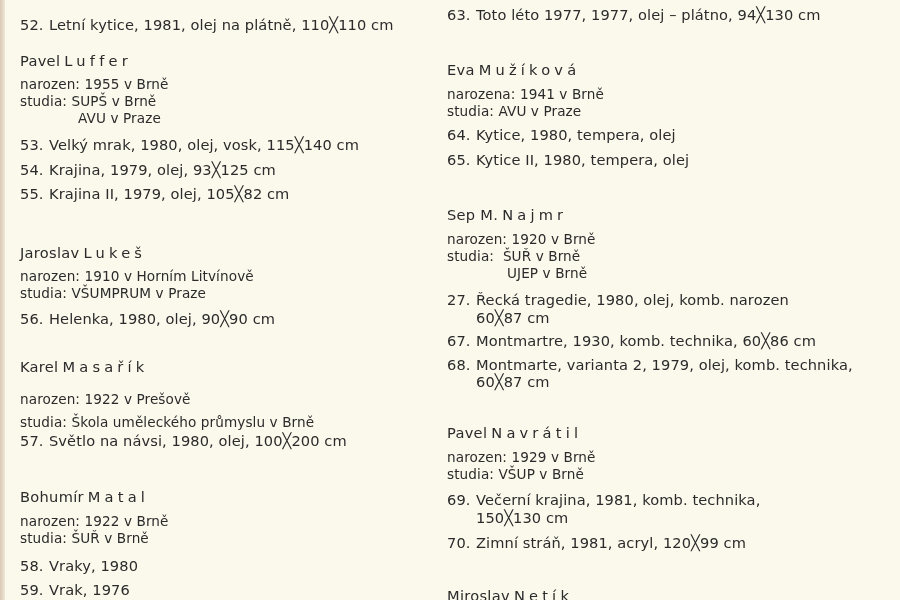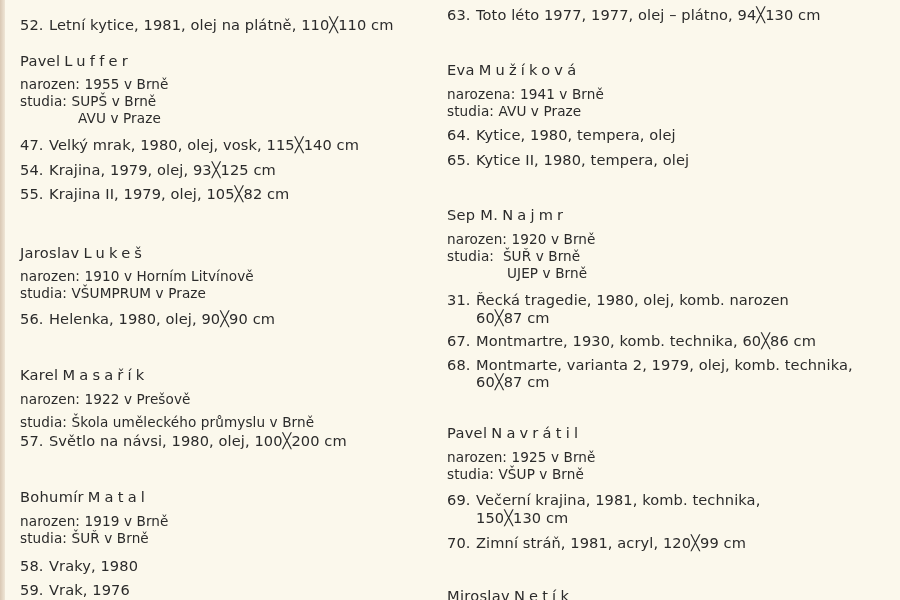--- a/index.html
+++ b/index.html
@@ -31,61 +31,61 @@
 
 <div class="page-edge"></div>
 
 <div class="col col-left">
   <div class="ln item" style="top:16px"><span class="num">52.</span><span>Letní kytice, 1981, olej na plátně, 110╳110 cm</span></div>
 
   <div class="ln name" style="top:52px"><span>Pavel</span><span class="surname">Luffer</span></div>
   <div class="ln bio" style="top:75px">narozen: 1955 v Brně</div>
   <div class="ln bio" style="top:92px"><span>studia:</span> <span>SUPŠ v Brně</span></div>
   <div class="ln bio" style="top:109px; left:58px">AVU v Praze</div>
-  <div class="ln item" style="top:136px"><span class="num">47.</span><span>Velký mrak, 1980, olej, vosk, 115╳140 cm</span></div>
+  <div class="ln item" style="top:136px"><span class="num">53.</span><span>Velký mrak, 1980, olej, vosk, 115╳140 cm</span></div>
   <div class="ln item" style="top:161px"><span class="num">54.</span><span>Krajina, 1979, olej, 93╳125 cm</span></div>
   <div class="ln item" style="top:185px"><span class="num">55.</span><span>Krajina II, 1979, olej, 105╳82 cm</span></div>
 
   <div class="ln name" style="top:244px"><span>Jaroslav</span><span class="surname">Lukeš</span></div>
   <div class="ln bio" style="top:267px">narozen: 1910 v Horním Litvínově</div>
   <div class="ln bio" style="top:284px"><span>studia:</span> <span>VŠUMPRUM v Praze</span></div>
   <div class="ln item" style="top:310px"><span class="num">56.</span><span>Helenka, 1980, olej, 90╳90 cm</span></div>
 
-  <div class="ln name" style="top:366px"><span>Karel</span><span class="surname">Masařík</span></div>
+  <div class="ln name" style="top:358px"><span>Karel</span><span class="surname">Masařík</span></div>
   <div class="ln bio" style="top:390px">narozen: 1922 v Prešově</div>
   <div class="ln bio" style="top:413px"><span>studia:</span> <span>Škola uměleckého průmyslu v Brně</span></div>
   <div class="ln item" style="top:432px"><span class="num">57.</span><span>Světlo na návsi, 1980, olej, 100╳200 cm</span></div>
 
   <div class="ln name" style="top:488px"><span>Bohumír</span><span class="surname">Matal</span></div>
-  <div class="ln bio" style="top:512px">narozen: 1919 v Brně</div>
+  <div class="ln bio" style="top:512px">narozen: 1922 v Brně</div>
   <div class="ln bio" style="top:529px"><span>studia:</span> <span>ŠUŘ v Brně</span></div>
   <div class="ln item" style="top:557px"><span class="num">58.</span><span>Vraky, 1980</span></div>
   <div class="ln item" style="top:581px"><span class="num">59.</span><span>Vrak, 1976</span></div>
 </div>
 
 <div class="col col-right">
   <div class="ln item" style="top:6px"><span class="num">63.</span><span>Toto léto 1977, 1977, olej – plátno, 94╳130 cm</span></div>
 
   <div class="ln name" style="top:61px"><span>Eva</span><span class="surname">Mužíková</span></div>
   <div class="ln bio" style="top:85px">narozena: 1941 v Brně</div>
   <div class="ln bio" style="top:102px"><span>studia:</span> <span>AVU v Praze</span></div>
   <div class="ln item" style="top:126px"><span class="num">64.</span><span>Kytice, 1980, tempera, olej</span></div>
   <div class="ln item" style="top:151px"><span class="num">65.</span><span>Kytice II, 1980, tempera, olej</span></div>
 
   <div class="ln name" style="top:206px"><span>Sep M.</span><span class="surname">Najmr</span></div>
   <div class="ln bio" style="top:230px">narozen: 1920 v Brně</div>
   <div class="ln bio" style="top:247px"><span>studia:</span>&nbsp; <span>ŠUŘ v Brně</span></div>
   <div class="ln bio" style="top:264px; left:60px">UJEP v Brně</div>
-  <div class="ln item" style="top:291px"><span class="num">31.</span><span>Řecká tragedie, 1980, olej, komb. narozen</span></div>
+  <div class="ln item" style="top:291px"><span class="num">27.</span><span>Řecká tragedie, 1980, olej, komb. narozen</span></div>
   <div class="ln item" style="top:309px; left:29px">60╳87 cm</div>
   <div class="ln item" style="top:332px"><span class="num">67.</span><span>Montmartre, 1930, komb. technika, 60╳86 cm</span></div>
   <div class="ln item" style="top:356px"><span class="num">68.</span><span>Montmarte, varianta 2, 1979, olej, komb. technika,</span></div>
   <div class="ln item" style="top:373px; left:29px">60╳87 cm</div>
 
   <div class="ln name" style="top:424px"><span>Pavel</span><span class="surname">Navrátil</span></div>
-  <div class="ln bio" style="top:448px">narozen: 1925 v Brně</div>
+  <div class="ln bio" style="top:448px">narozen: 1929 v Brně</div>
   <div class="ln bio" style="top:465px"><span>studia:</span> <span>VŠUP v Brně</span></div>
   <div class="ln item" style="top:491px"><span class="num">69.</span><span>Večerní krajina, 1981, komb. technika,</span></div>
   <div class="ln item" style="top:509px; left:29px">150╳130 cm</div>
   <div class="ln item" style="top:534px"><span class="num">70.</span><span>Zimní stráň, 1981, acryl, 120╳99 cm</span></div>
 
   <div class="ln name" style="top:587px"><span>Miroslav</span><span class="surname">Netík</span></div>
 </div>
 
 </body></html>

